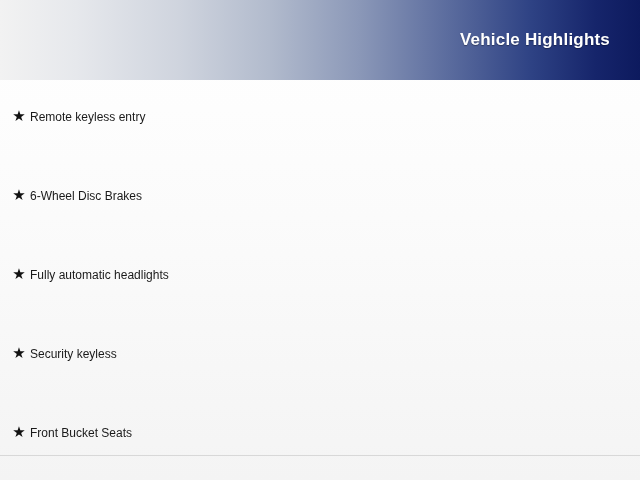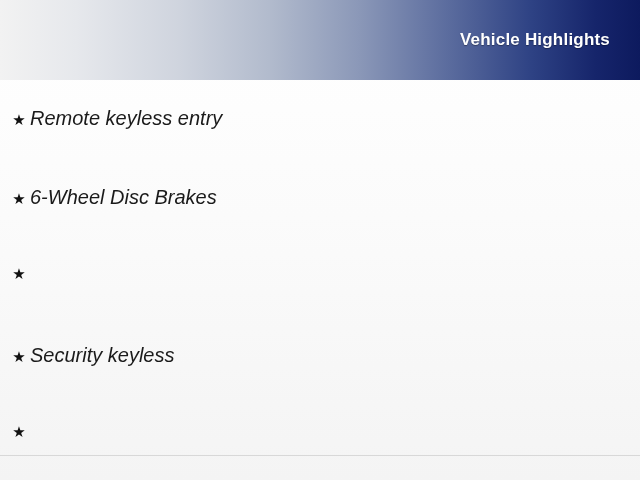--- a/index.html
+++ b/index.html
@@ -64,24 +64,23 @@
   }
   .bullet-star {
     width: 22px;
     flex: 0 0 22px;
     text-align: center;
     font-size: 15px;
     color: #111111;
     line-height: 1;
   }
   .feature-label {
-    font-size: 20px;
+    font-size: 12px;
     color: #1a1a1a;
     line-height: 1;
-    font-style: italic;
   }
   .footer-rule {
     position: absolute;
     left: 0;
     bottom: 24px;
     width: 640px;
     height: 1px;
     background: #d8d8d8;
   }
 </style>
@@ -102,29 +101,31 @@
         <span class="feature-label">Remote keyless entry</span>
       </li>
 
       <li class="feature-item">
         <span class="bullet-star">★</span>
         <span class="feature-label">6-Wheel Disc Brakes</span>
       </li>
 
       <li class="feature-item">
         <span class="bullet-star">★</span>
+        <span class="feature-label">Fully automatic headlights</span>
       </li>
 
       <li class="feature-item">
         <span class="bullet-star">★</span>
         <span class="feature-label">Security keyless</span>
       </li>
 
       <li class="feature-item">
         <span class="bullet-star">★</span>
+        <span class="feature-label">Front Bucket Seats</span>
       </li>
 
     </ul>
   </div>
 
   <div class="footer-rule"></div>
 
 </div>
 
 </body></html>

